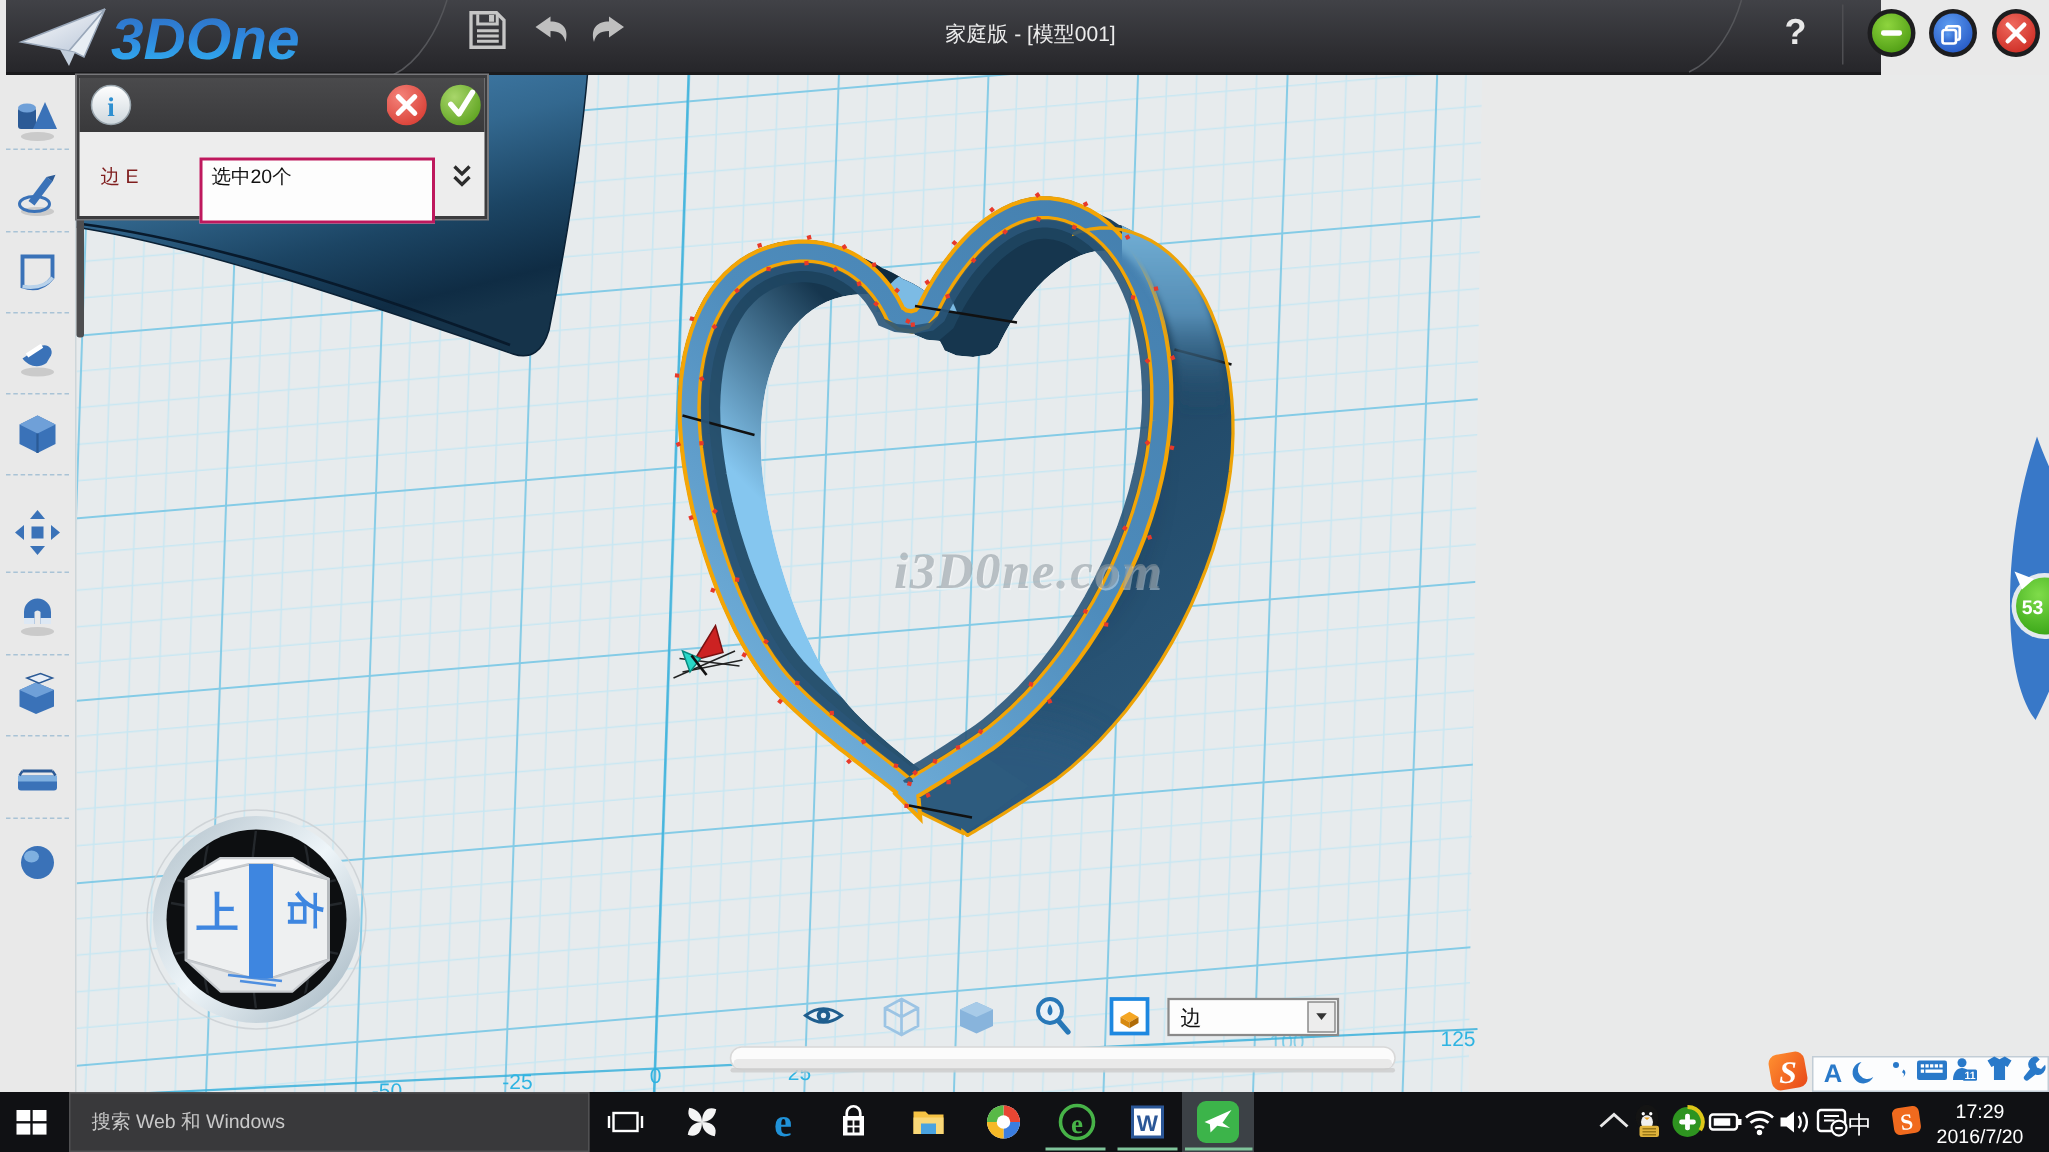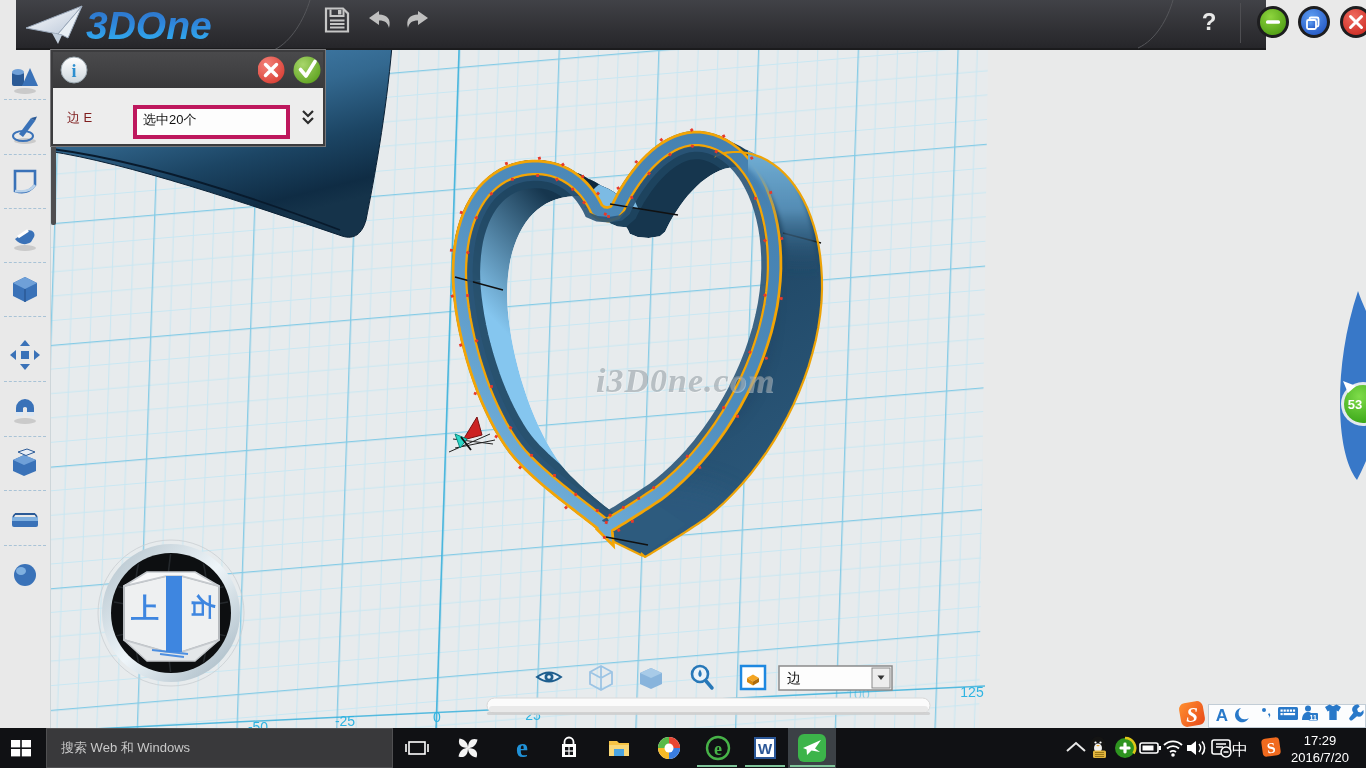--- a/index.html
+++ b/index.html
@@ -1,31 +1,31 @@
 <!DOCTYPE html>
 <html><head><meta charset="utf-8"><style>
 *{margin:0;padding:0;box-sizing:border-box}
 html,body{width:1366px;height:768px;overflow:hidden;font-family:"Liberation Sans",sans-serif;background:#e9e9e9}
 #root{position:relative;width:1366px;height:768px}
 .abs{position:absolute}
 
-#header{left:16px;top:0;width:1250px;height:50px;background:linear-gradient(#414247,#2e2e32 70%,#26262a);border-bottom:2px solid #1b1b1d;z-index:5}
+#header{left:4px;top:0;width:1250px;height:50px;background:linear-gradient(#414247,#2e2e32 70%,#26262a);border-bottom:2px solid #1b1b1d;z-index:5}
 #logo{left:6px;top:2px;width:210px;height:46px}
 #hicons{left:306px;top:6px;width:120px;height:30px;color:#c3c3c3}
 #htitle{left:483px;top:0;width:400px;height:44px;line-height:44px;text-align:center;color:#ececec;font-size:14px}
 #hhelp{left:1178px;top:4px;width:30px;height:36px;color:#e8e8e8;font-size:24px;font-weight:bold;text-align:center;line-height:36px}
 #hsep{left:1224px;top:3px;width:1px;height:40px;background:#4e4e52}
 
 #sidebar{left:0;top:50px;width:51px;height:678px;background:#e9e9e9;border-right:1px solid #cdd6da;z-index:4}
 .sepd{position:absolute;left:4px;width:42px;height:0;border-top:1px dashed #a9c3d6}
 
 #dialog{left:51px;top:50px;width:274px;height:96px;border:2px solid #3c3c3e;background:#ededed;z-index:6;box-shadow:0 0 0 1px #77777a}
 #dtitle{position:absolute;left:0;top:0;width:100%;height:36px;background:linear-gradient(#4a4a4c,#39393b)}
 #dlabel{position:absolute;left:14px;top:57px;font-size:13px;color:#7f1d1d}
-#dinput{position:absolute;left:80px;top:53px;width:157px;height:34px;border:4px solid #be185d;background:#fdfdfd;font-size:13px;line-height:22px;padding-left:6px;color:#111}
+#dinput{position:absolute;left:80px;top:53px;width:157px;height:44px;border:2px solid #be185d;background:#fdfdfd;font-size:13px;line-height:22px;padding-left:6px;color:#111}
 #dchev{position:absolute;left:243px;top:53px;width:24px;height:26px;color:#2c2c2c}
 
 #taskbar{left:0;top:728px;width:1366px;height:40px;background:#101114;z-index:8}
 #search{position:absolute;left:46px;top:0px;width:347px;height:40px;background:#39393b;border:1px solid #505052;color:#c9c9c9;font-size:13px;line-height:38px;padding-left:14px}
 .tbtxt{position:absolute;color:#fff;font-size:12px;text-align:center}
 
 #sogou{left:1208px;top:704px;width:158px;height:24px;background:#fcfdfe;border:1px solid #c2cdd6;z-index:7}
 </style></head>
 <body>
 <div id="root">
@@ -343,20 +343,21 @@
 <path d="M4 2.5 h17 l5 5 v18 h-22 z"></path>
 <path d="M8.5 3.5 v6.5 h13 v-6.5" stroke-width="2"></path>
 <rect x="16" y="4" width="3.4" height="4.5" fill="#c6c6c6" stroke="none"></rect>
 <path d="M8 14.5 h14.5 M8 18 h14.5 M8 21.5 h14.5" stroke-width="2"></path>
 </g>
 <g fill="#bfbfbf">
 <path d="M57 5 l-10 7 10 7 v-4.4 c6 0 9 2.5 10 7.4 2.5-9-2-13.5-10-13.6 z"></path>
 <path d="M96 5 l10 7 -10 7 v-4.4 c-6 0 -9 2.5 -10 7.4 -2.5-9 2-13.5 10-13.6 z"></path>
 </g>
       </svg>
+<div class="abs" id="htitle">家庭版 - [模型001]</div>
 <div class="abs" id="hhelp">?</div>
 <div class="abs" id="hsep"></div>
 <svg class="abs" style="left:1238px;top:5px" width="120" height="36" viewBox="0 0 120 36">
 <defs>
 <radialGradient id="bgrn" cx=".4" cy=".3" r=".8">
             <stop offset="0" stop-color="#8ed53e"></stop>
             <stop offset="1" stop-color="#4c9a12"></stop>
           </radialGradient>
 <radialGradient id="bblu" cx=".4" cy=".3" r=".8">
             <stop offset="0" stop-color="#5d9cf0"></stop>

